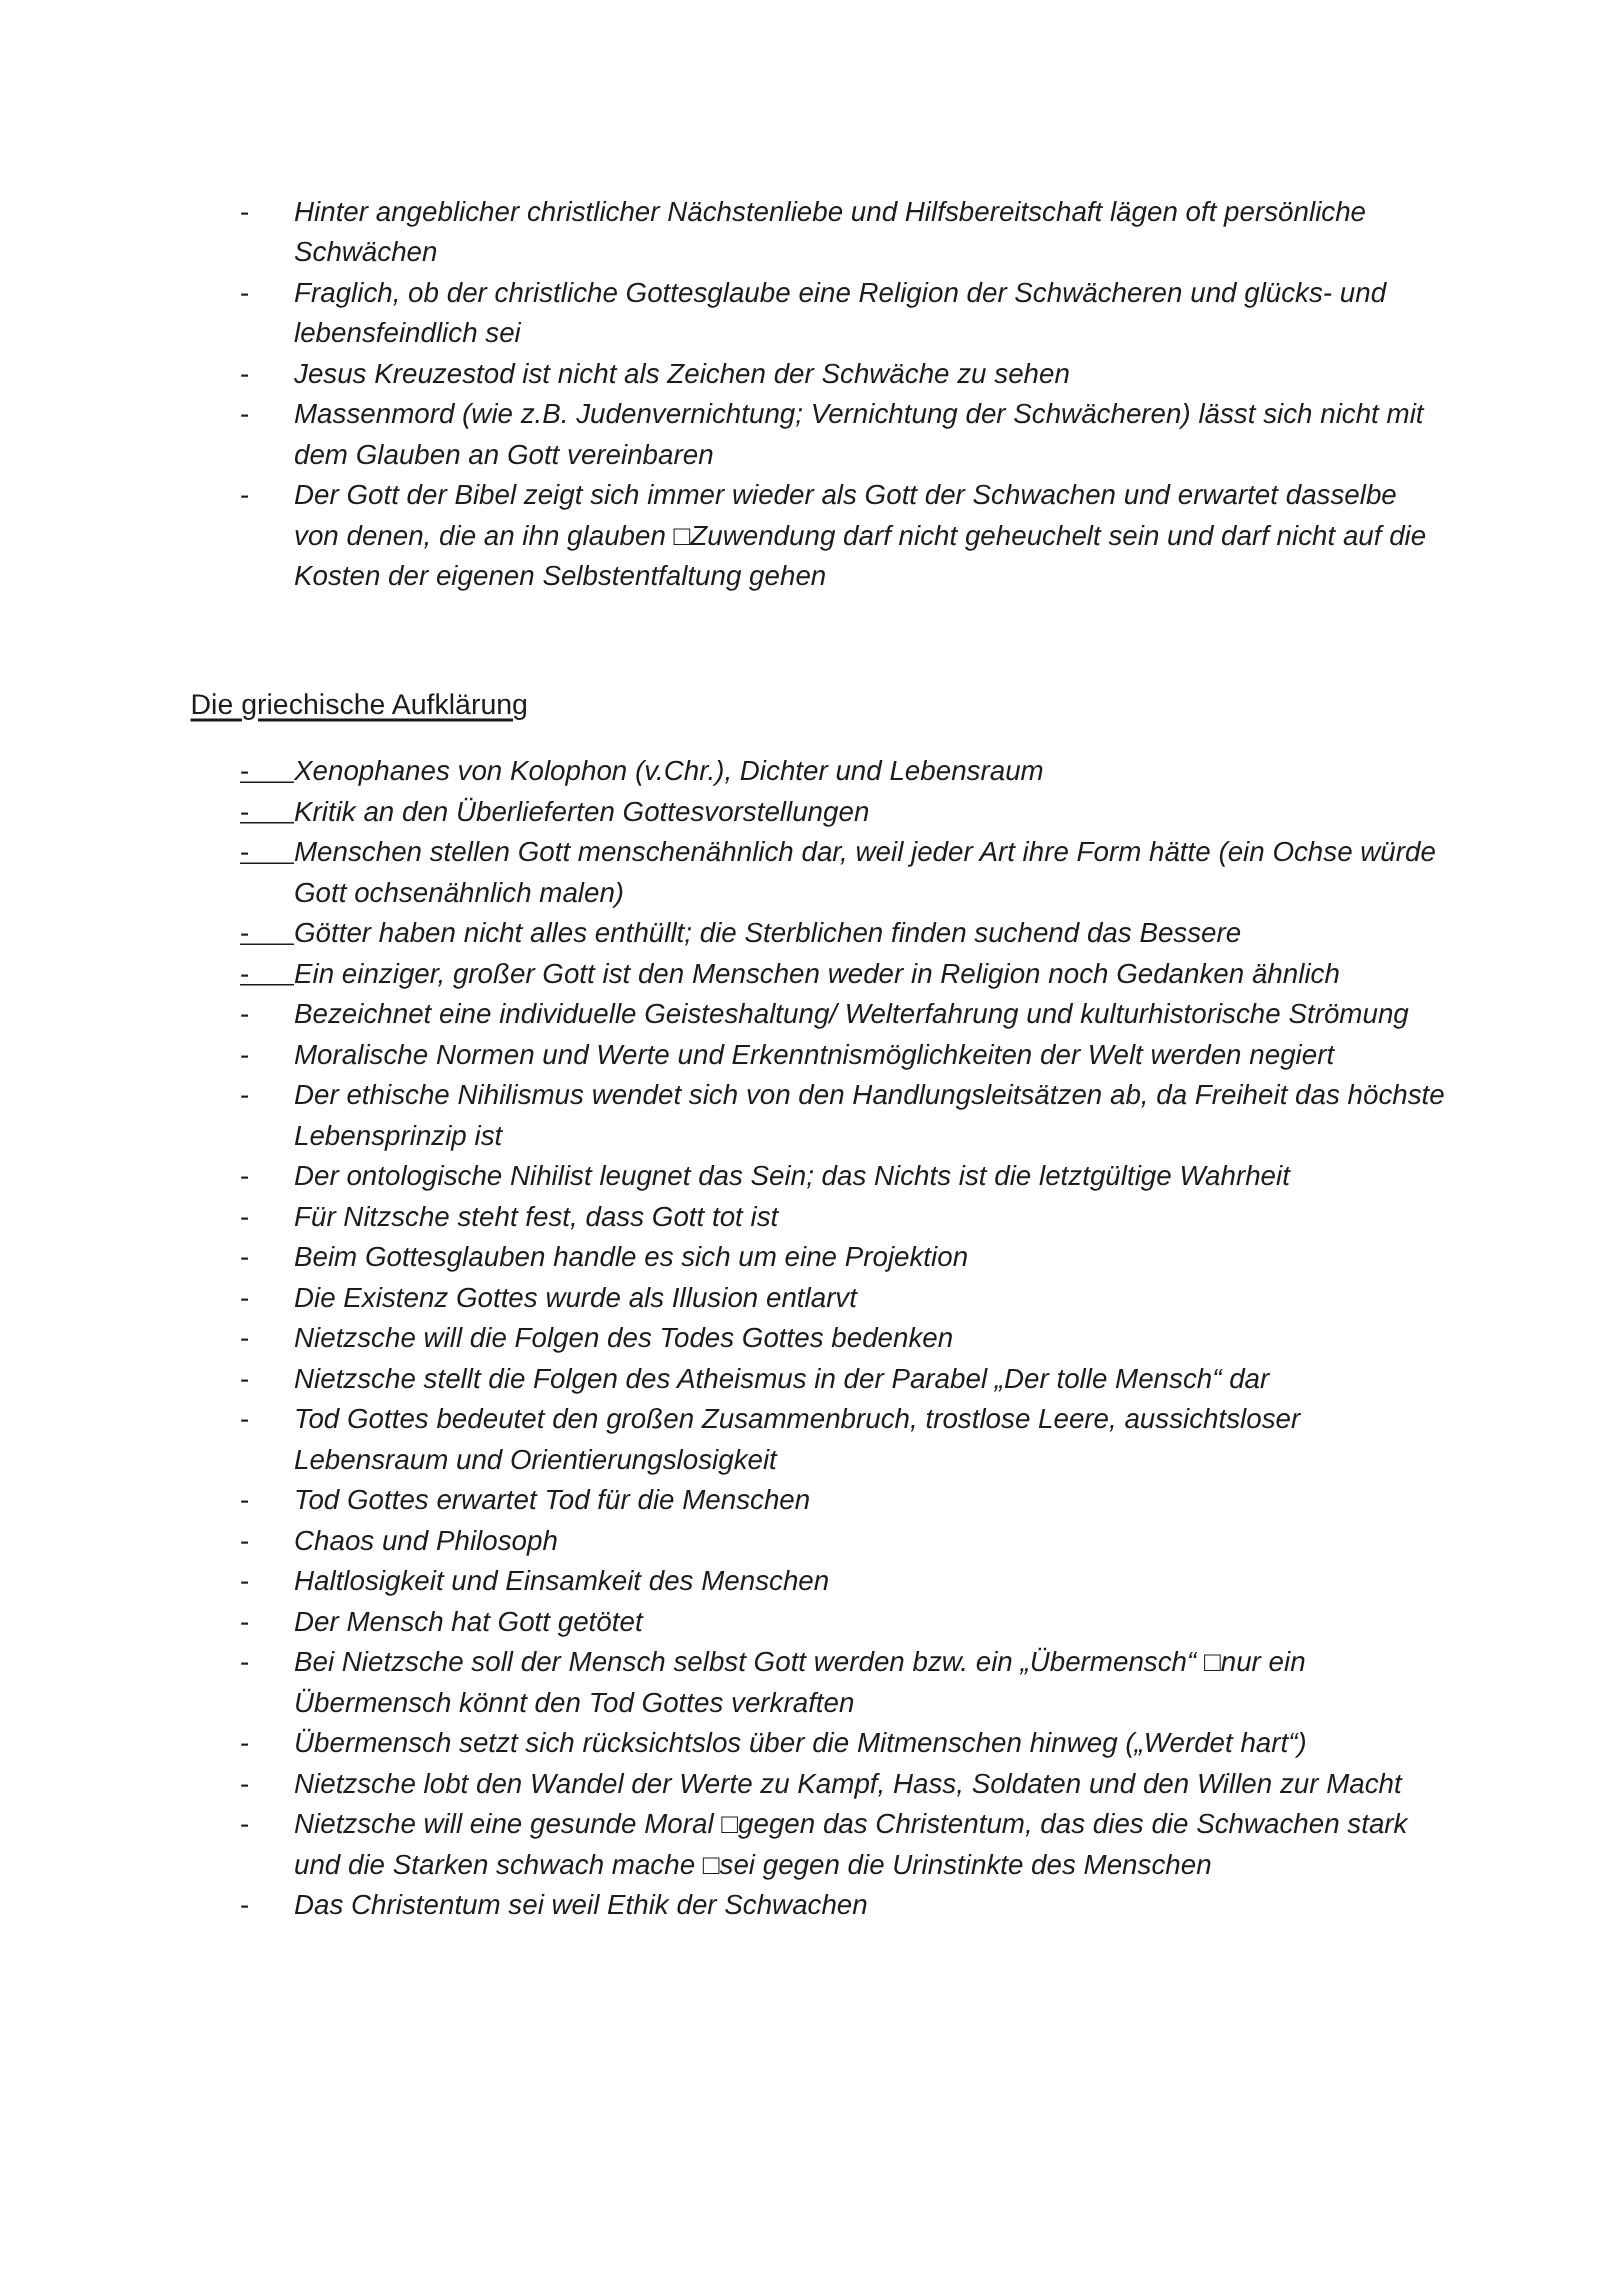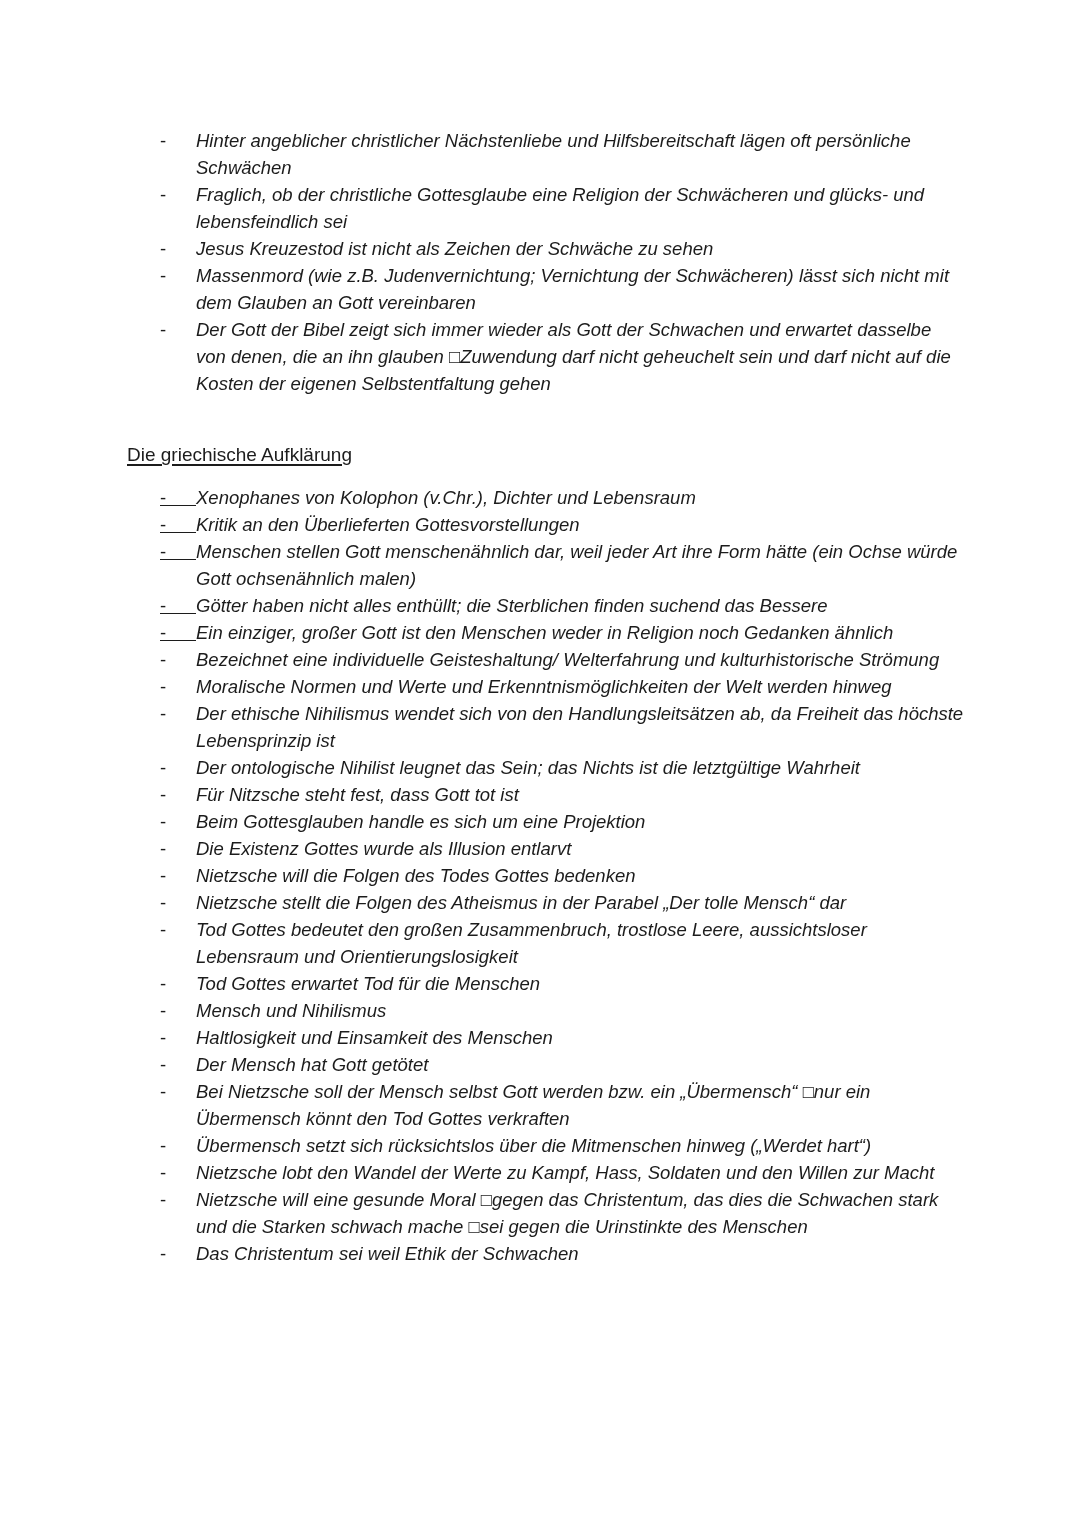--- a/index.html
+++ b/index.html
@@ -25,21 +25,21 @@
   .section-heading {
     font-size: 19px;
     line-height: 28px;
     font-weight: 400;
     margin: 14px 0 15px 0;
     text-decoration: underline;
     text-decoration-thickness: 1.5px;
     text-underline-offset: 3px;
     white-space: pre-wrap;
   }
-  .section-heading.gap-large { margin-top: 44px; }
+  .section-heading.gap-large { margin-top: 60px; }
   .bullet-list {
     list-style: none;
     margin: 0;
     padding: 0;
     font-size: 18.5px;
     line-height: 27px;
   }
   .list-item { display: flex; align-items: flex-start; }
   .marker {
     flex: 0 0 69px;
@@ -118,21 +118,21 @@
       </ul>
     </section>
     <section class="doc-section">
       <ul class="bullet-list">
         <li class="list-item">
           <span class="marker plain"><span class="dash">-</span></span>
           <span class="text">Bezeichnet eine individuelle Geisteshaltung/ Welterfahrung und kulturhistorische Strömung</span>
         </li>
         <li class="list-item">
           <span class="marker plain"><span class="dash">-</span></span>
-          <span class="text">Moralische Normen und Werte und Erkenntnismöglichkeiten der Welt werden hinweg</span>
+          <span class="text">Moralische Normen und Werte und Erkenntnismöglichkeiten der Welt werden negiert</span>
         </li>
         <li class="list-item">
           <span class="marker plain"><span class="dash">-</span></span>
           <span class="text">Der ethische Nihilismus wendet sich von den Handlungsleitsätzen ab, da Freiheit das höchste
 Lebensprinzip ist</span>
         </li>
         <li class="list-item">
           <span class="marker plain"><span class="dash">-</span></span>
           <span class="text">Der ontologische Nihilist leugnet das Sein; das Nichts ist die letztgültige Wahrheit</span>
         </li>
@@ -164,21 +164,21 @@
           <span class="marker plain"><span class="dash">-</span></span>
           <span class="text">Tod Gottes bedeutet den großen Zusammenbruch, trostlose Leere, aussichtsloser
 Lebensraum und Orientierungslosigkeit</span>
         </li>
         <li class="list-item">
           <span class="marker plain"><span class="dash">-</span></span>
           <span class="text">Tod Gottes erwartet Tod für die Menschen</span>
         </li>
         <li class="list-item">
           <span class="marker plain"><span class="dash">-</span></span>
-          <span class="text">Mensch und Nihilismus</span>
+          <span class="text">Chaos und Philosoph</span>
         </li>
         <li class="list-item">
           <span class="marker plain"><span class="dash">-</span></span>
           <span class="text">Haltlosigkeit und Einsamkeit des Menschen</span>
         </li>
         <li class="list-item">
           <span class="marker plain"><span class="dash">-</span></span>
           <span class="text">Der Mensch hat Gott getötet</span>
         </li>
         <li class="list-item">

